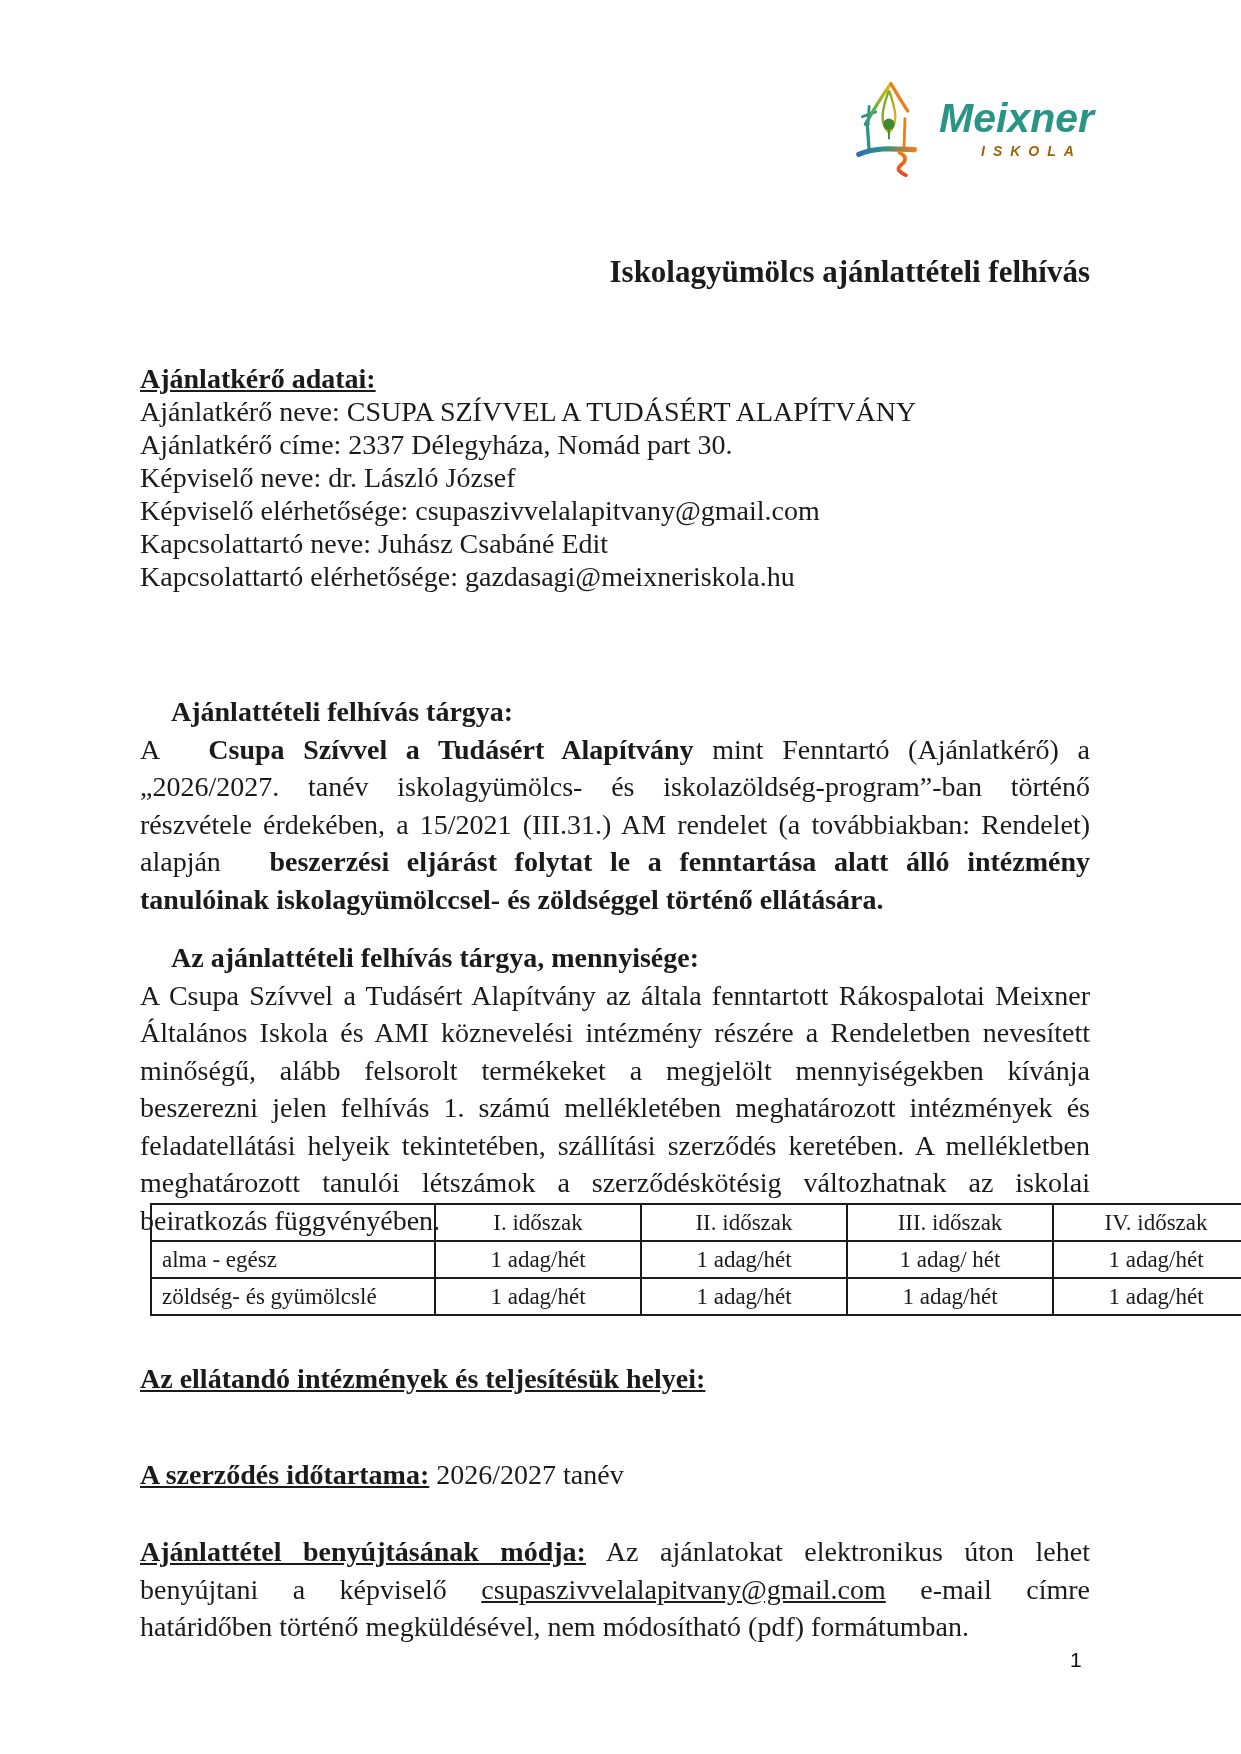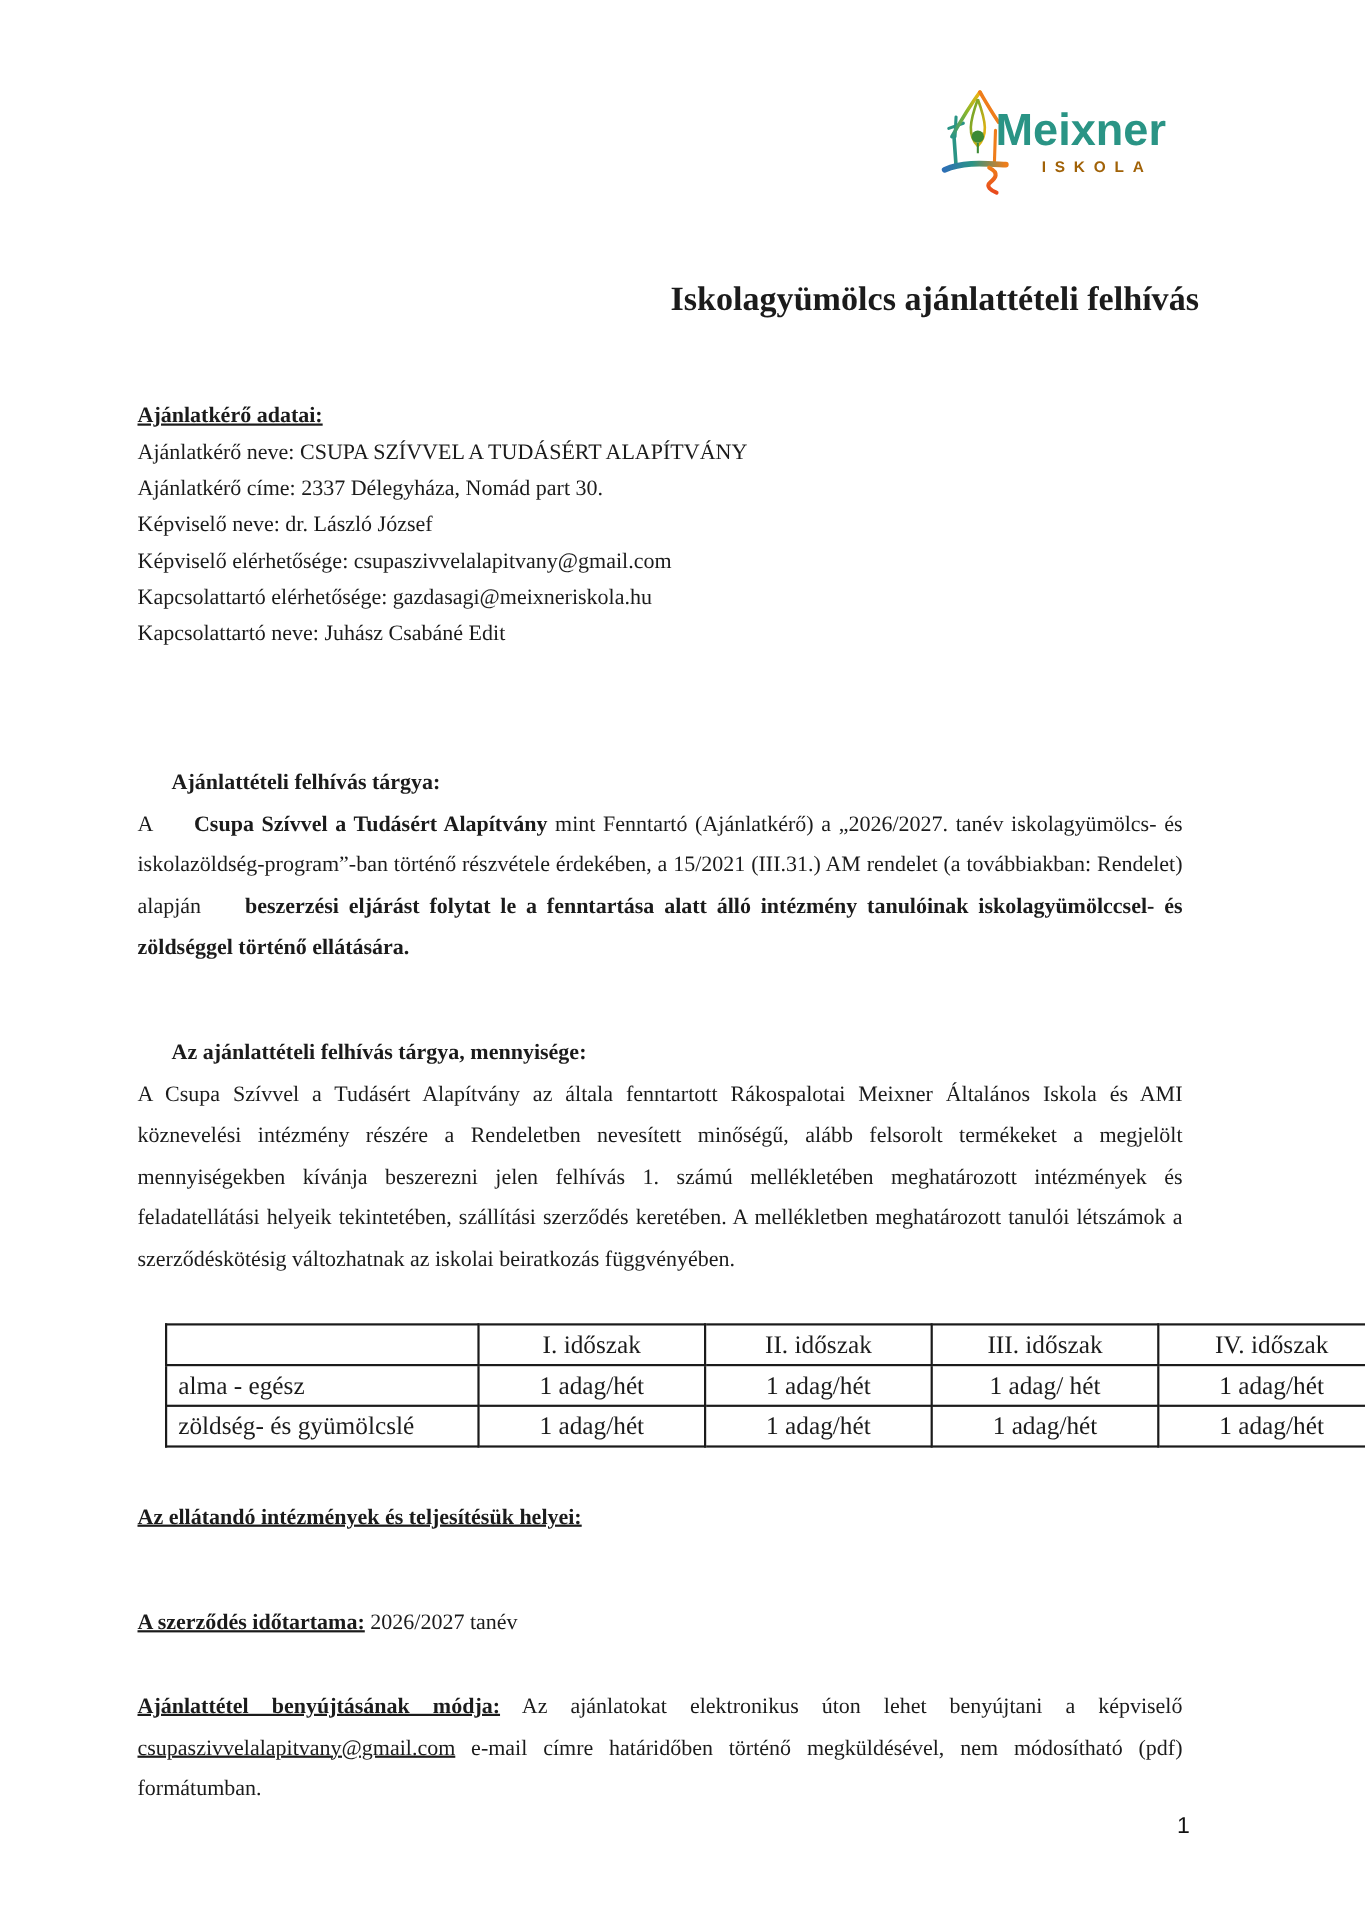--- a/index.html
+++ b/index.html
@@ -13,32 +13,32 @@
     height: 1754px;
     background: #ffffff;
     overflow: hidden;
     font-family: "Liberation Serif", serif;
     color: #1b1b1b;
   }
 
   
   .logo { position: absolute; left: 855px; top: 76px; width: 240px; height: 100px; }
   .logo-house { position: absolute; left: 0; top: 2px; }
-  .logo-text { position: absolute; left: 50px; top: 22px; font-family: "Liberation Sans", sans-serif; }
+  .logo-text { position: absolute; left: 84px; top: 22px; font-family: "Liberation Sans", sans-serif; font-style: italic; }
   .logo-brand { font-size: 41px; font-weight: bold; color: #2a9485; letter-spacing: 0px; line-height: 1; }
   .logo-sub { margin-top: 5px; margin-left: 42px; font-size: 14px; font-weight: bold; color: #a16207; letter-spacing: 8px; line-height: 1; }
 
   
   .title {
     position: absolute; left: 140px; top: 252px; width: 950px;
     text-align: right; font-size: 31px; font-weight: bold; line-height: 40px;
   }
 
   
-  .block { position: absolute; left: 125px; width: 950px; font-size: 20px; }
+  .block { position: absolute; left: 140px; width: 950px; font-size: 28px; }
   .lines { line-height: 33px; }
   .para  { line-height: 37.5px; text-align: justify; }
   .h-bold { font-weight: bold; margin-left: 31px; }
   .u { text-decoration: underline; }
   .heading-line { font-weight: bold; text-decoration: underline; }
 
   .sec-requester   { top: 362px; }
   .sec-subject     { top: 693px; }
   .sec-quantity    { top: 939px; }
   .sec-institutions{ top: 1362px; line-height: 34px; }
@@ -113,22 +113,22 @@
   </div>
 
   <div class="title">Iskolagyümölcs ajánlattételi felhívás</div>
 
   <div class="block lines sec-requester">
     <p><span class="heading-line">Ajánlatkérő adatai:</span></p>
     <p>Ajánlatkérő neve: CSUPA SZÍVVEL A TUDÁSÉRT ALAPÍTVÁNY</p>
     <p>Ajánlatkérő címe: 2337 Délegyháza, Nomád part 30.</p>
     <p>Képviselő neve: dr. László József</p>
     <p>Képviselő elérhetősége: csupaszivvelalapitvany@gmail.com</p>
+    <p>Kapcsolattartó neve: Juhász Csabáné Edit</p>
     <p>Kapcsolattartó elérhetősége: gazdasagi@meixneriskola.hu</p>
-    <p>Kapcsolattartó neve: Juhász Csabáné Edit</p>
   </div>
 
   <div class="block para sec-subject">
     <p><span class="h-bold">Ajánlattételi felhívás tárgya:</span></p>
     <p><span>A </span><span class="h-bold">Csupa Szívvel a Tudásért Alapítvány</span><span> mint Fenntartó (Ajánlatkérő) a „2026/2027. tanév iskolagyümölcs- és iskolazöldség-program”-ban történő részvétele érdekében, a 15/2021 (III.31.) AM rendelet (a továbbiakban: Rendelet) alapján </span><span class="h-bold">beszerzési eljárást folytat le a fenntartása alatt álló intézmény tanulóinak iskolagyümölccsel- és zöldséggel történő ellátására.</span></p>
   </div>
 
   <div class="block para sec-quantity">
     <p><span class="h-bold">Az ajánlattételi felhívás tárgya, mennyisége:</span></p>
     <p>A Csupa Szívvel a Tudásért Alapítvány az általa fenntartott Rákospalotai Meixner Általános Iskola és AMI köznevelési intézmény részére a Rendeletben nevesített minőségű, alább felsorolt termékeket a megjelölt mennyiségekben kívánja beszerezni jelen felhívás 1. számú mellékletében meghatározott intézmények és feladatellátási helyeik tekintetében, szállítási szerződés keretében. A mellékletben meghatározott tanulói létszámok a szerződéskötésig változhatnak az iskolai beiratkozás függvényében.</p>

